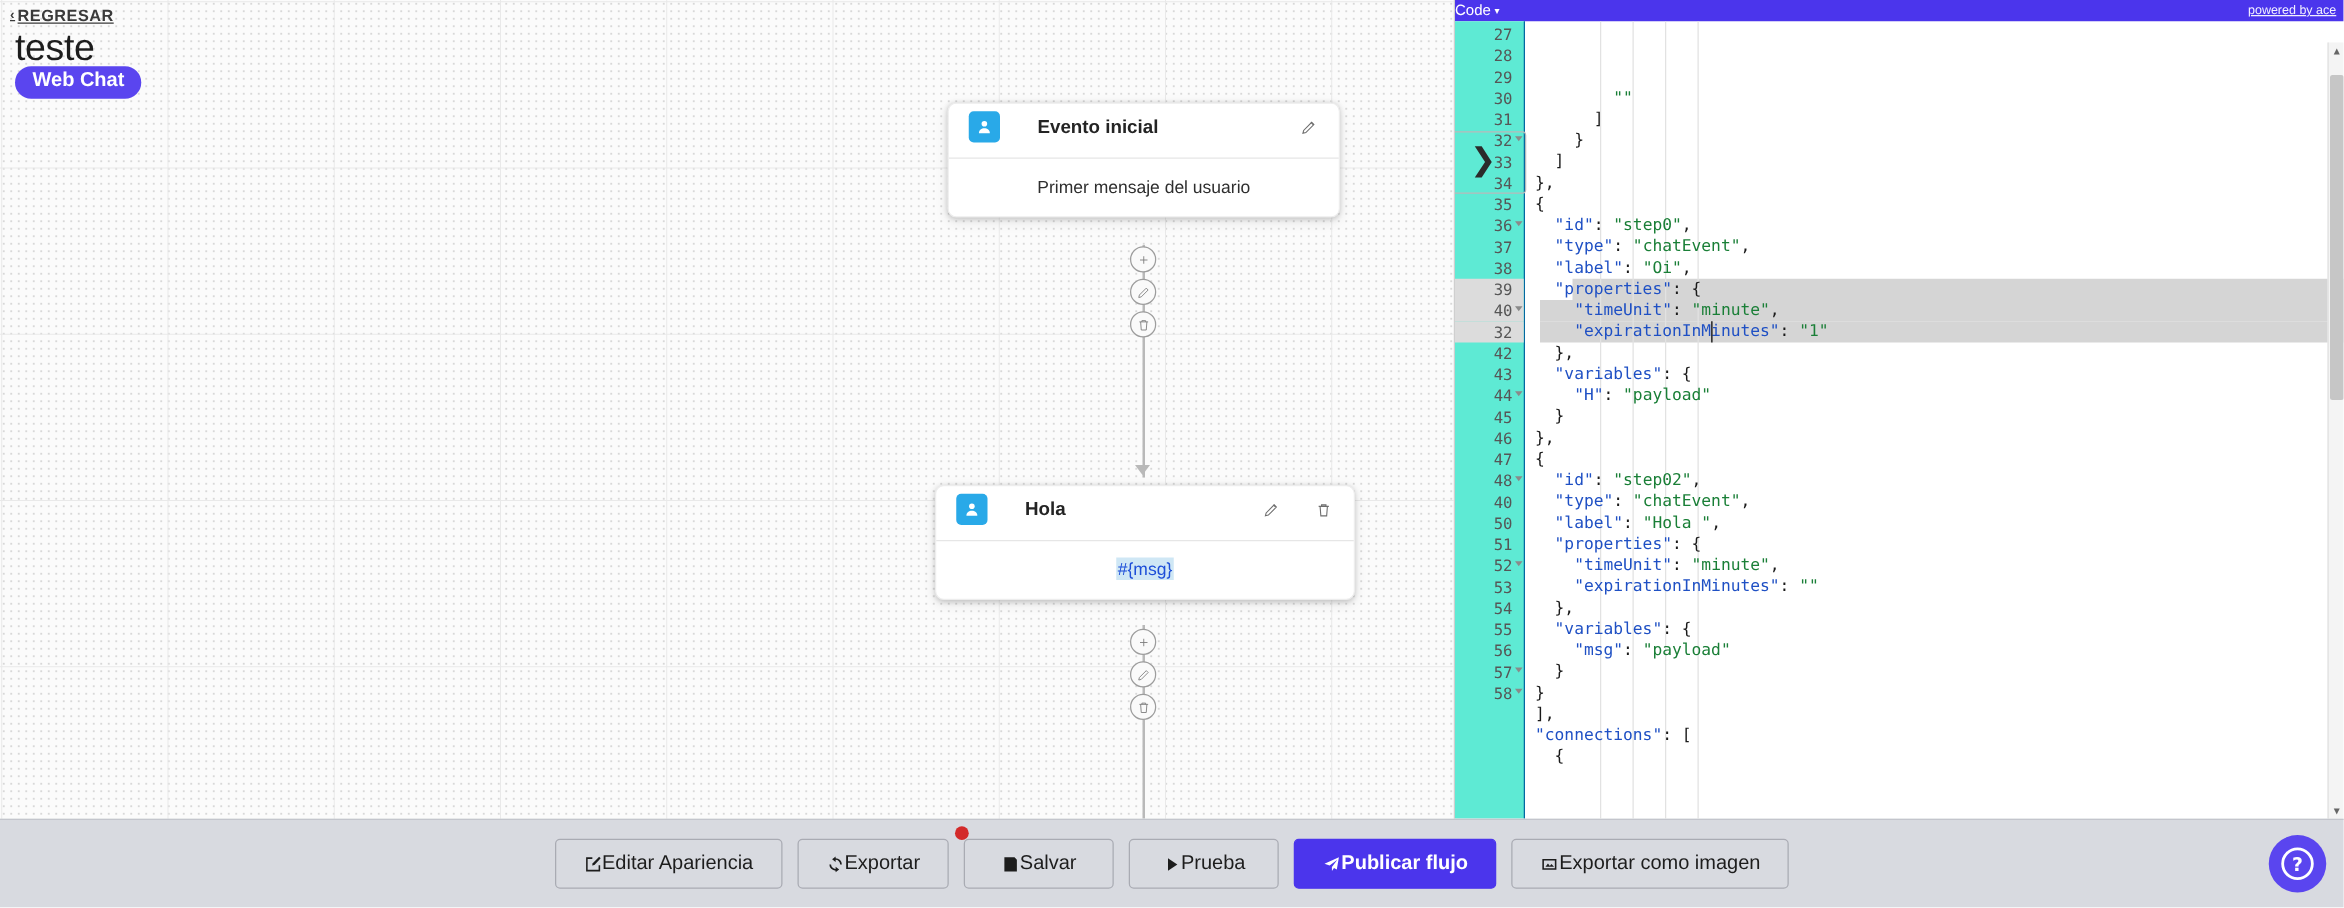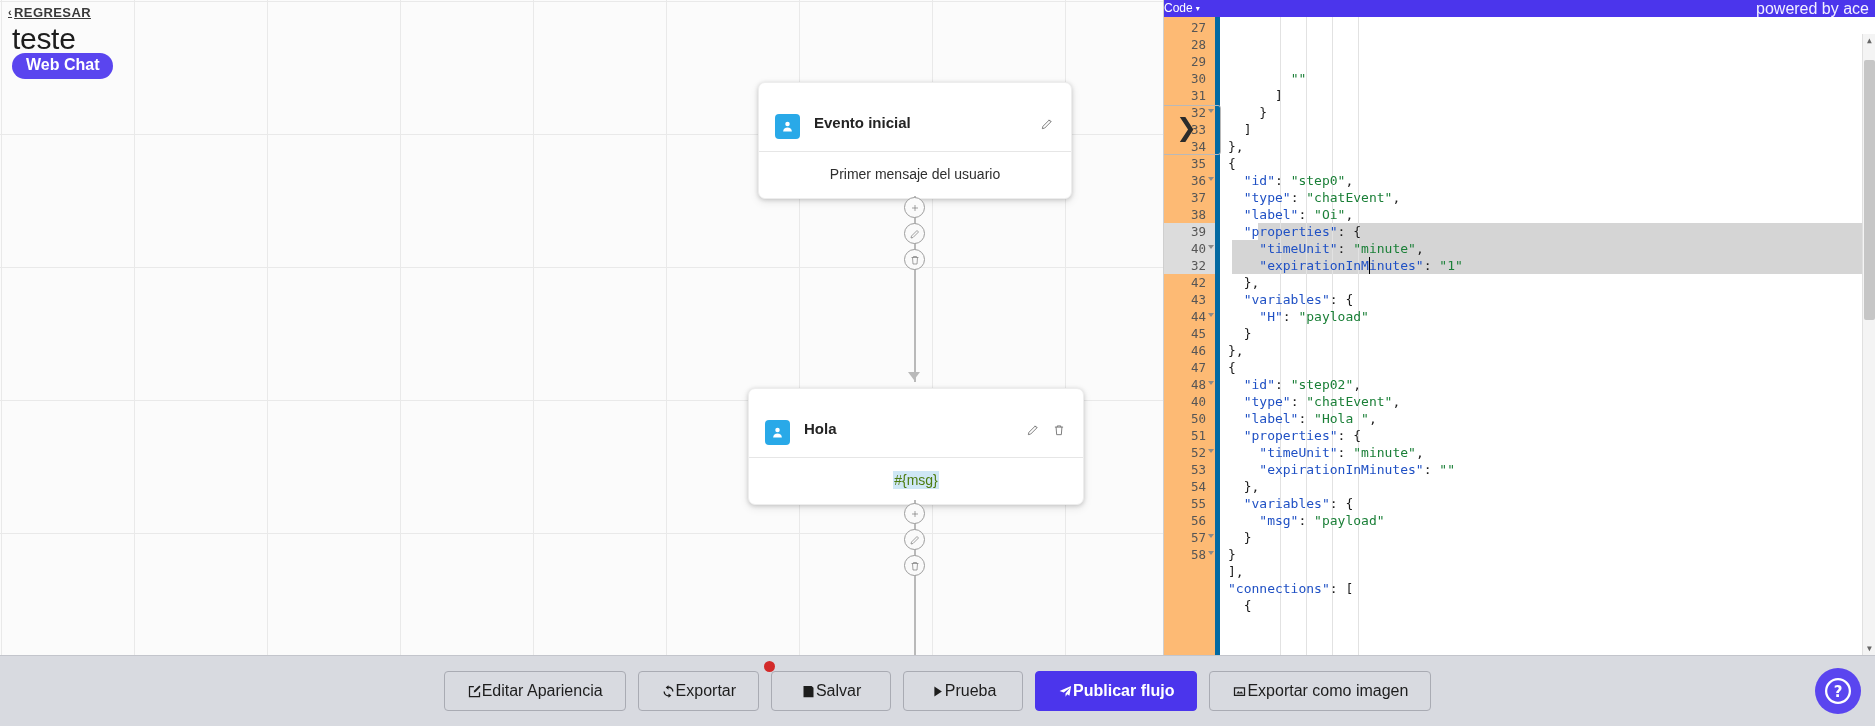--- a/index.html
+++ b/index.html
@@ -47,44 +47,45 @@
 
   
   .node {
     position: absolute;
     background: #fff;
     border-radius: 7px;
     box-shadow: 0 1px 4px rgba(0,0,0,.17), 0 3px 10px rgba(0,0,0,.09);
     border: 1px solid #ededed;
   }
   .node-head {
-    display: flex; align-items: flex-start;
-    padding: 31px 14px 12px 16px;
+    display: flex; align-items: center;
+    padding: 6px 14px 12px 16px;
     border-bottom: 1px solid #e6e6e6;
+    gap: 16px;
   }
   .node-avatar {
     width: 25px; height: 25px; border-radius: 4px;
     background: #29a9e8; flex: none;
     display: flex; align-items: center; justify-content: center;
   }
   .node-avatar svg { width: 15px; height: 15px; fill: #fff; }
   .node-title {
     margin-left: 14px; font-size: 15px; font-weight: 700; color: #242424;
     flex: 1; white-space: nowrap; overflow: hidden;
   }
   .node-act { width: 20px; height: 20px; margin-left: 6px; cursor: pointer;
     display: flex; align-items: center; justify-content: center; }
   .node-act svg { width: 14px; height: 14px; stroke: #6e6e6e; fill: none; stroke-width: 1.5; }
   .node-body {
     padding: 14px 16px 16px 16px;
     text-align: center;
     font-size: 14px; color: #2e2e2e;
   }
   .node-body .chip {
-    background: #cfe7f5; padding: 1px 1px; color: #4d7c0f;
+    background: #cfe7f5; padding: 1px 1px; color: #1d4ed8;
   }
 
   
   .stem { position: absolute; width: 2px; background: #b9b9b9; }
   .stem-arrow {
     position: absolute; width: 0; height: 0;
     border-left: 6px solid transparent; border-right: 6px solid transparent;
     border-top: 8px solid #b9b9b9;
   }
   .cbtn {
@@ -105,32 +106,32 @@
   .editor-bar {
     height: 17px; background: #4b35ec; color: #fff;
     display: flex; align-items: center; position: relative;
   }
   .editor-bar .ttl {
     position: absolute; left: 0; right: 0; text-align: left;
     font-size: 12px; line-height: 17px;
   }
   .editor-bar .caret { font-size: 8px; margin-left: 3px; vertical-align: middle; }
   .editor-bar .ace-credit {
-    position: absolute; right: 6px; font-size: 16px;
-    color: #f2f0ff; cursor: pointer;
+    position: absolute; right: 6px; font-size: 10px;
+    text-decoration: underline; color: #f2f0ff; cursor: pointer;
   }
   .code-area {
     position: relative; height: 638px;
     display: flex;
     font-family: "DejaVu Sans Mono", monospace;
     font-size: 13px; line-height: 17px;
   }
   .gutter {
-    width: 56px; flex: none; background: #fdba74;
-    border-right: 5px solid #0369a1; padding-top: 2px; position: relative;
+    width: 56px; flex: none; background: #5eead4;
+    border-right: 1px solid #0369a1; padding-top: 2px; position: relative;
   }
   .gl {
     height: 17px; padding-right: 9px; text-align: right;
     color: #565656; font-size: 12.5px; line-height: 17px;
     position: relative;
   }
   .gl.active { background: #dcdcdc; }
   .gl .fold {
     position: absolute; right: 1px; top: 5px;
     border-left: 3.5px solid transparent; border-right: 3.5px solid transparent;

